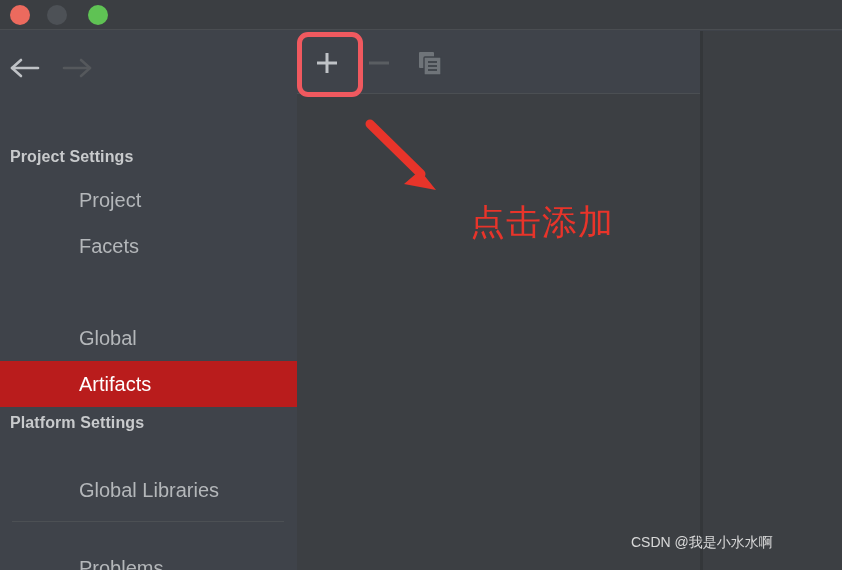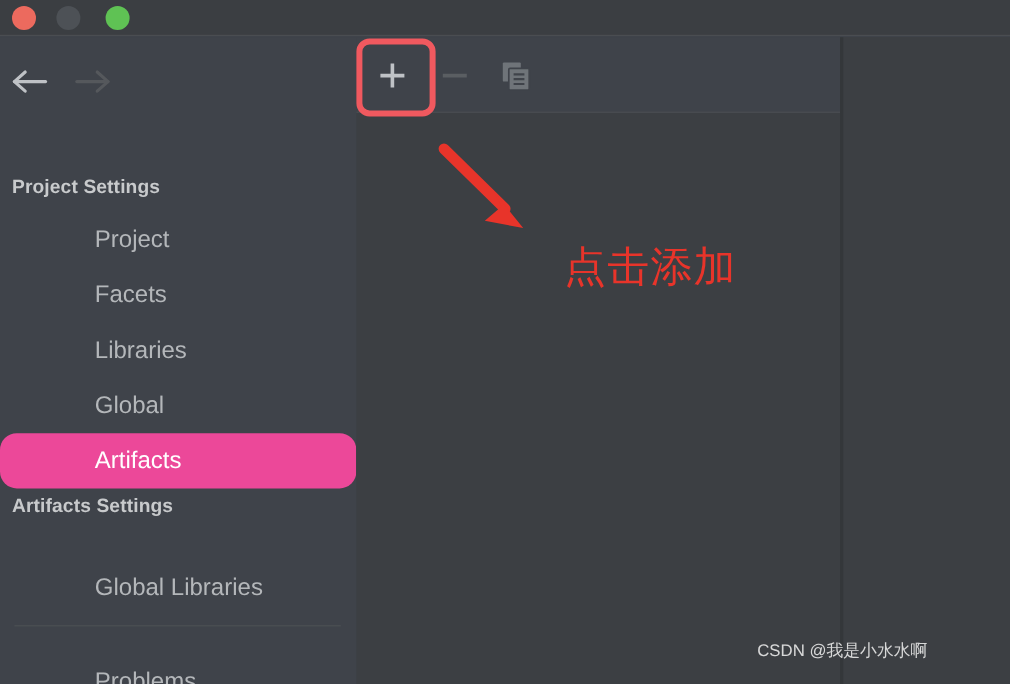--- a/index.html
+++ b/index.html
@@ -81,23 +81,22 @@
     width: 297px;
     height: 46px;
     line-height: 46px;
     box-sizing: border-box;
     padding-left: 79px;
     font-size: 20px;
     color: #b4b7ba;
     white-space: nowrap;
   }
   .nav-item.selected {
-    background: #ec4899;
+    background: #b91c1c;
     color: #ffffff;
-    border-radius: 14px;
   }
   .sb-sep {
     position: absolute;
     left: 12px;
     width: 272px;
     height: 1px;
     background: #4c5054;
   }
 
   
@@ -225,31 +224,28 @@
     </div>
 
     <div class="sec-head" style="top:117px">Project Settings</div>
 
     <div class="nav-item" style="top:146px">
       <span>Project</span>
     </div>
     <div class="nav-item" style="top:192px">
       <span>Facets</span>
     </div>
-    <div class="nav-item" style="top:238px">
-      <span>Libraries</span>
-    </div>
     <div class="nav-item" style="top:284px">
       <span>Global</span>
     </div>
     <div class="nav-item selected" style="top:330px">
       <span>Artifacts</span>
     </div>
 
-    <div class="sec-head" style="top:383px">Artifacts Settings</div>
+    <div class="sec-head" style="top:383px">Platform Settings</div>
 
     <div class="nav-item" style="top:436px">
       <span>Global Libraries</span>
     </div>
 
     <div class="sb-sep" style="top:490px"></div>
 
     <div class="nav-item" style="top:514px">
       <span>Problems</span>
     </div>

